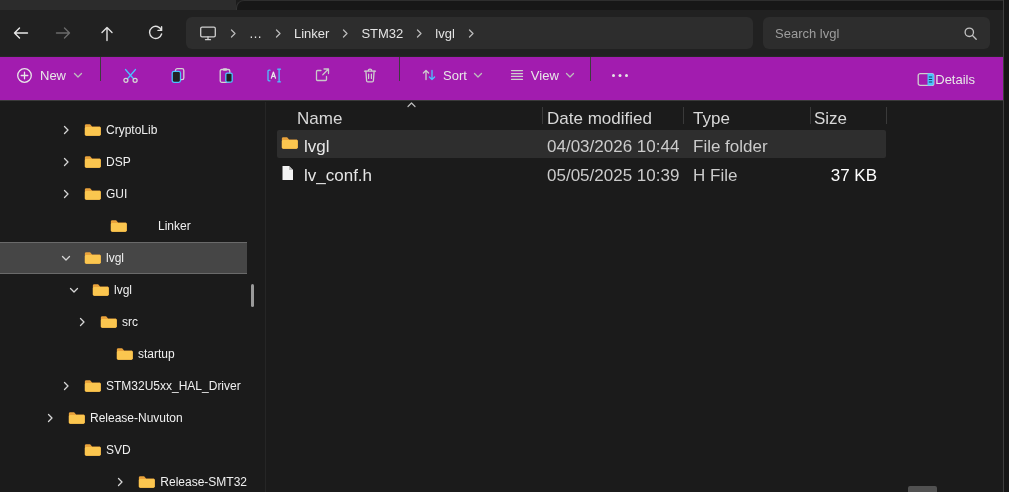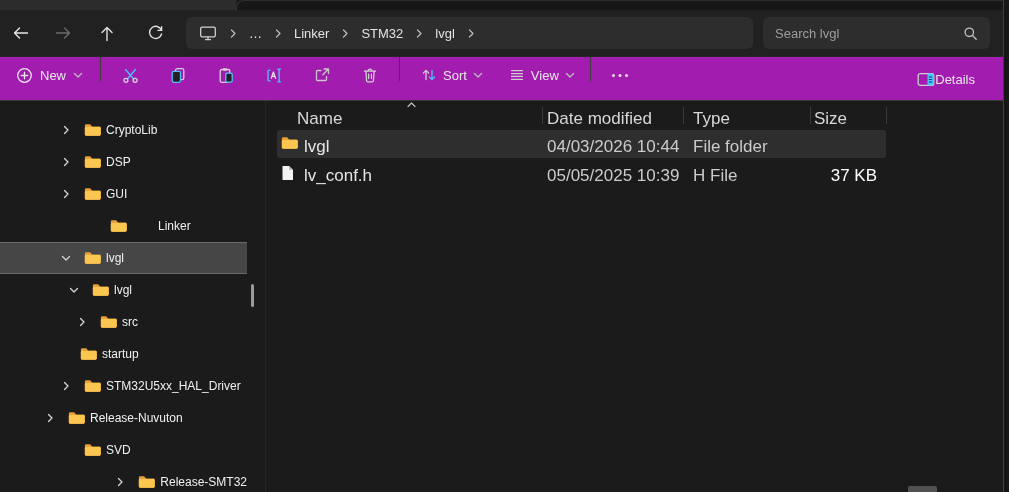--- a/index.html
+++ b/index.html
@@ -358,21 +358,21 @@
             </svg>
           </span>
           <span class="tree-folder">
             <svg width="17" height="14" viewBox="0 0 20 16">
               <path d="M1 3c0-1 .7-1.7 1.6-1.7h4.6L9.5 4H18c1 0 1.7.7 1.7 1.6V13c0 1-.7 1.7-1.6 1.7H2.6C1.7 14.7 1 14 1 13.1Z" fill="#e9a23b"></path>
               <rect x="1" y="4.6" width="18.7" height="10.1" rx="1.6" fill="#fbc64f"></rect>
             </svg>
           </span>
           <span class="tree-label">src</span>
         </div>
-        <div class="tree-row" style="padding-left: 54px;">
+        <div class="tree-row" style="padding-left: 90px;">
           <span class="tree-chevron"></span>
           <span class="tree-folder">
             <svg width="17" height="14" viewBox="0 0 20 16">
               <path d="M1 3c0-1 .7-1.7 1.6-1.7h4.6L9.5 4H18c1 0 1.7.7 1.7 1.6V13c0 1-.7 1.7-1.6 1.7H2.6C1.7 14.7 1 14 1 13.1Z" fill="#e9a23b"></path>
               <rect x="1" y="4.6" width="18.7" height="10.1" rx="1.6" fill="#fbc64f"></rect>
             </svg>
           </span>
           <span class="tree-label">startup</span>
         </div>
         <div class="tree-row" style="padding-left: 58px;">

